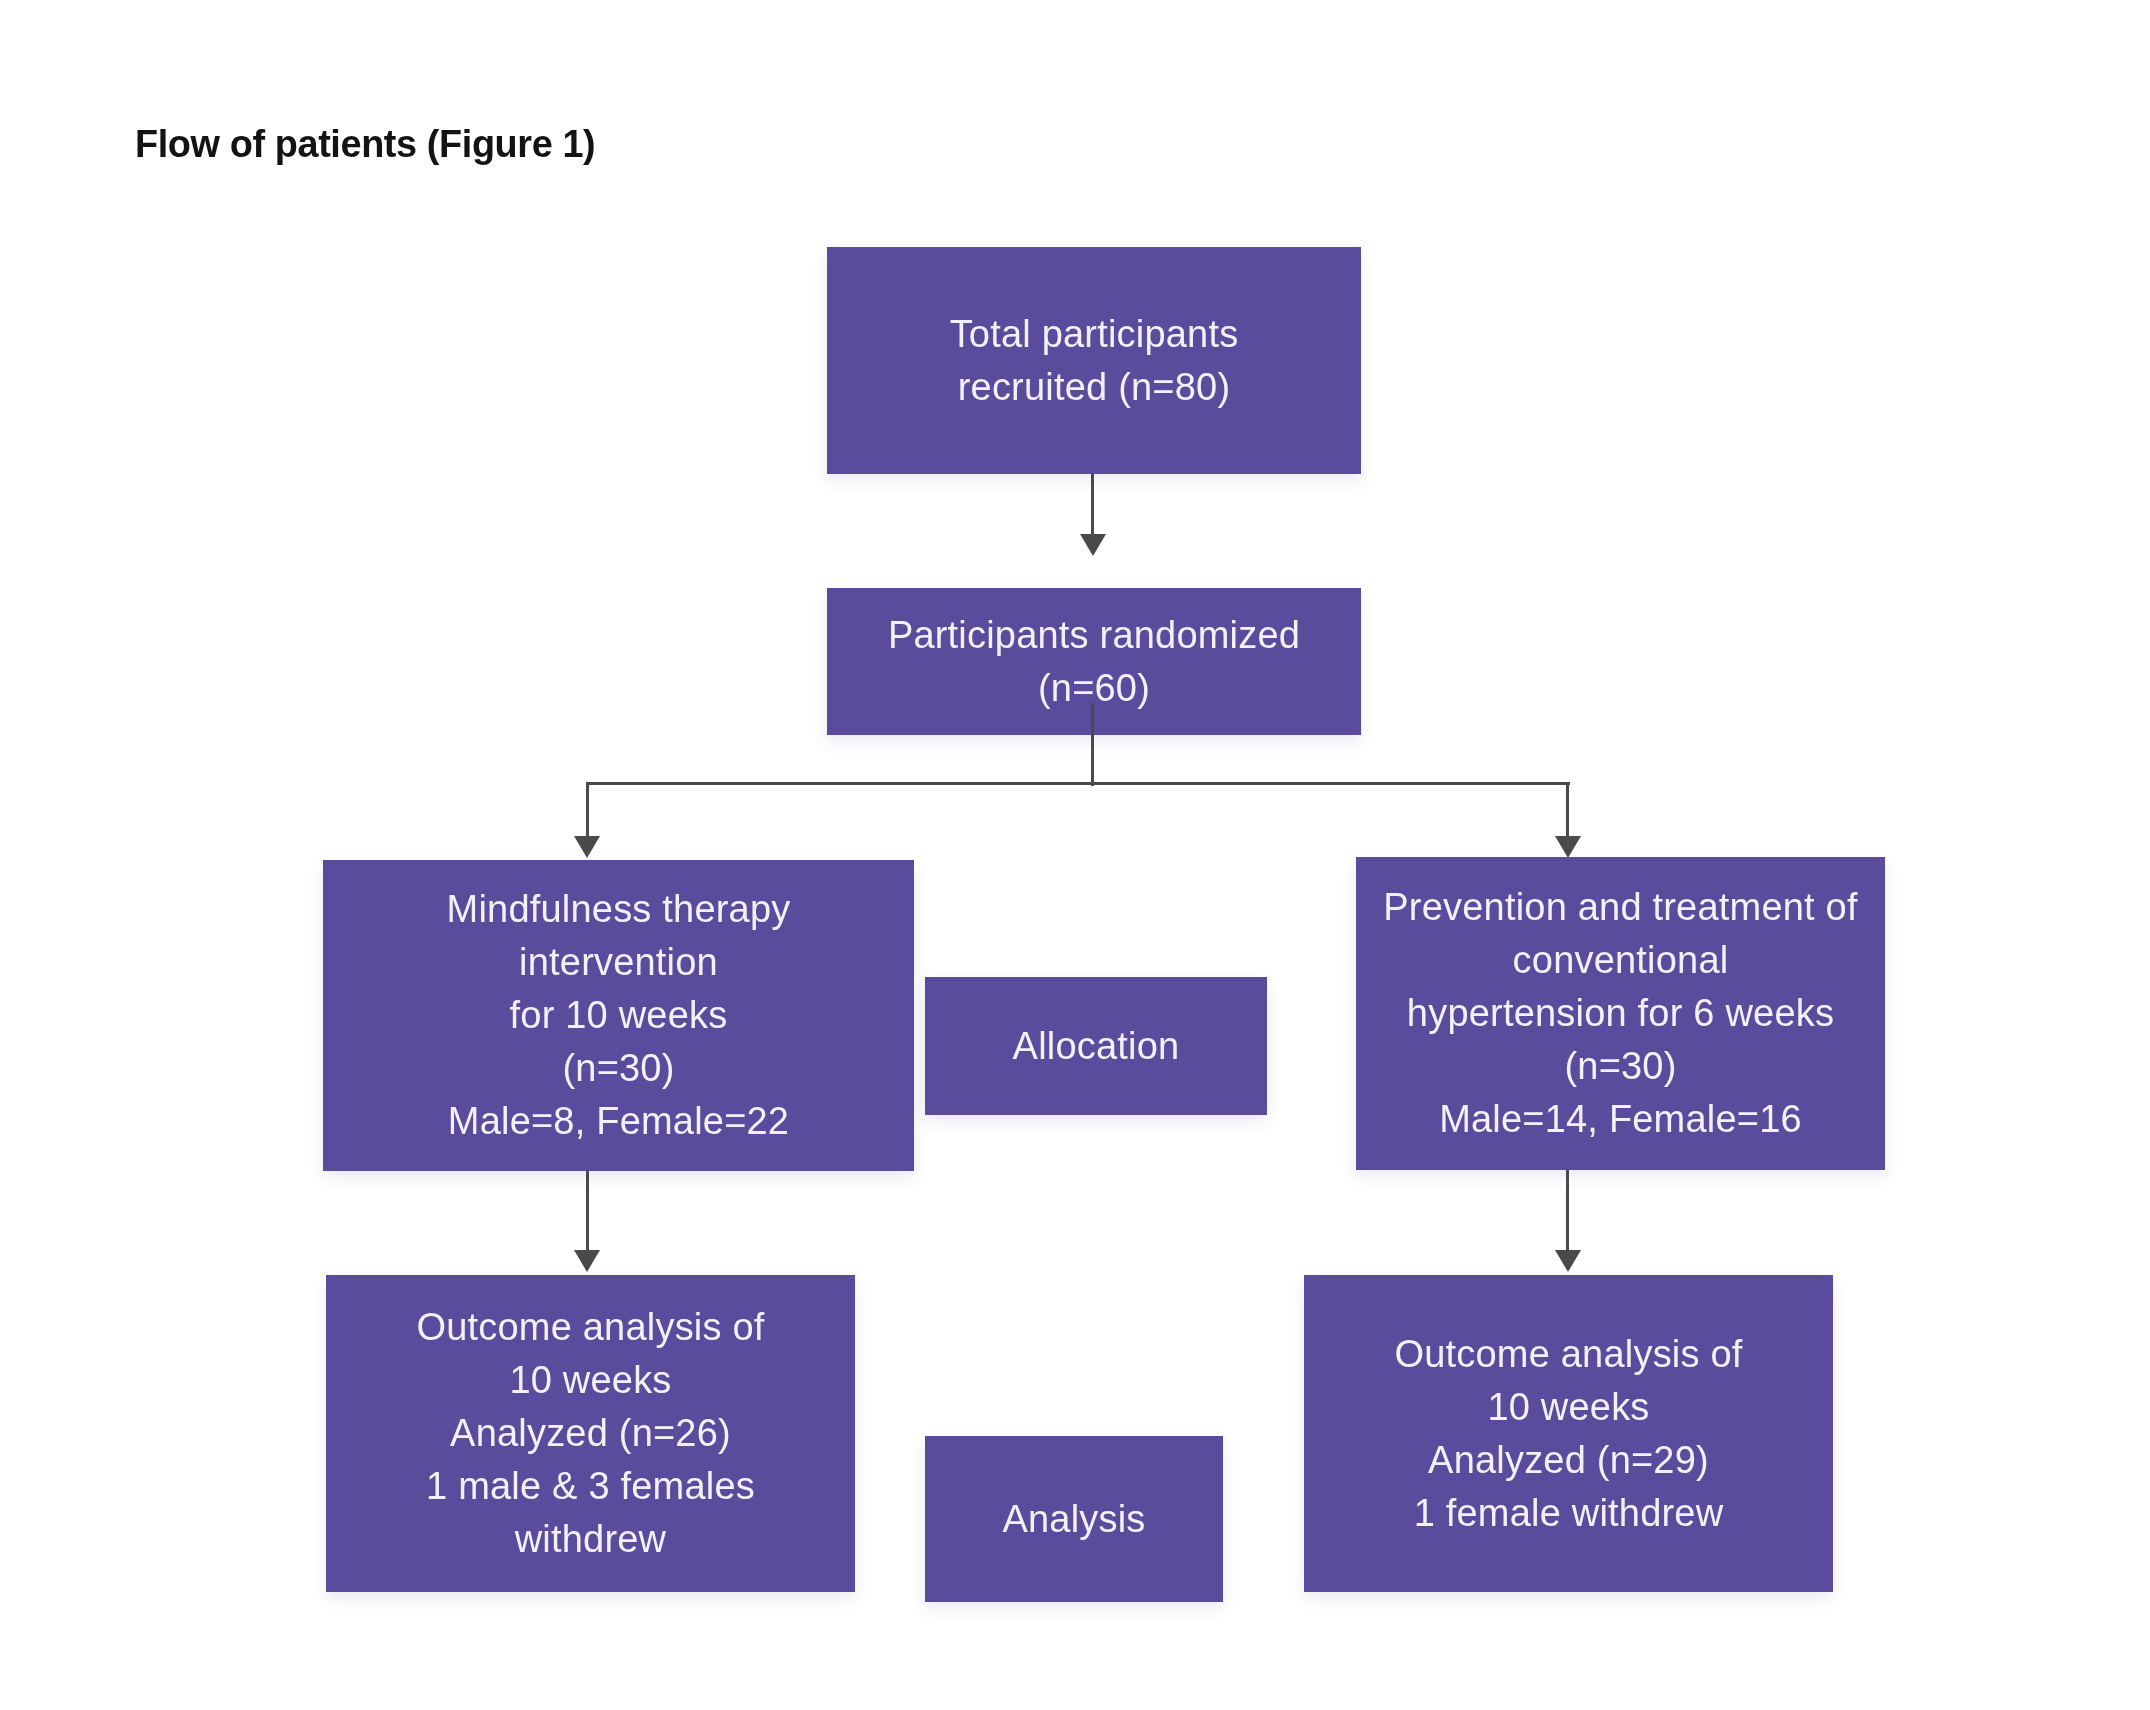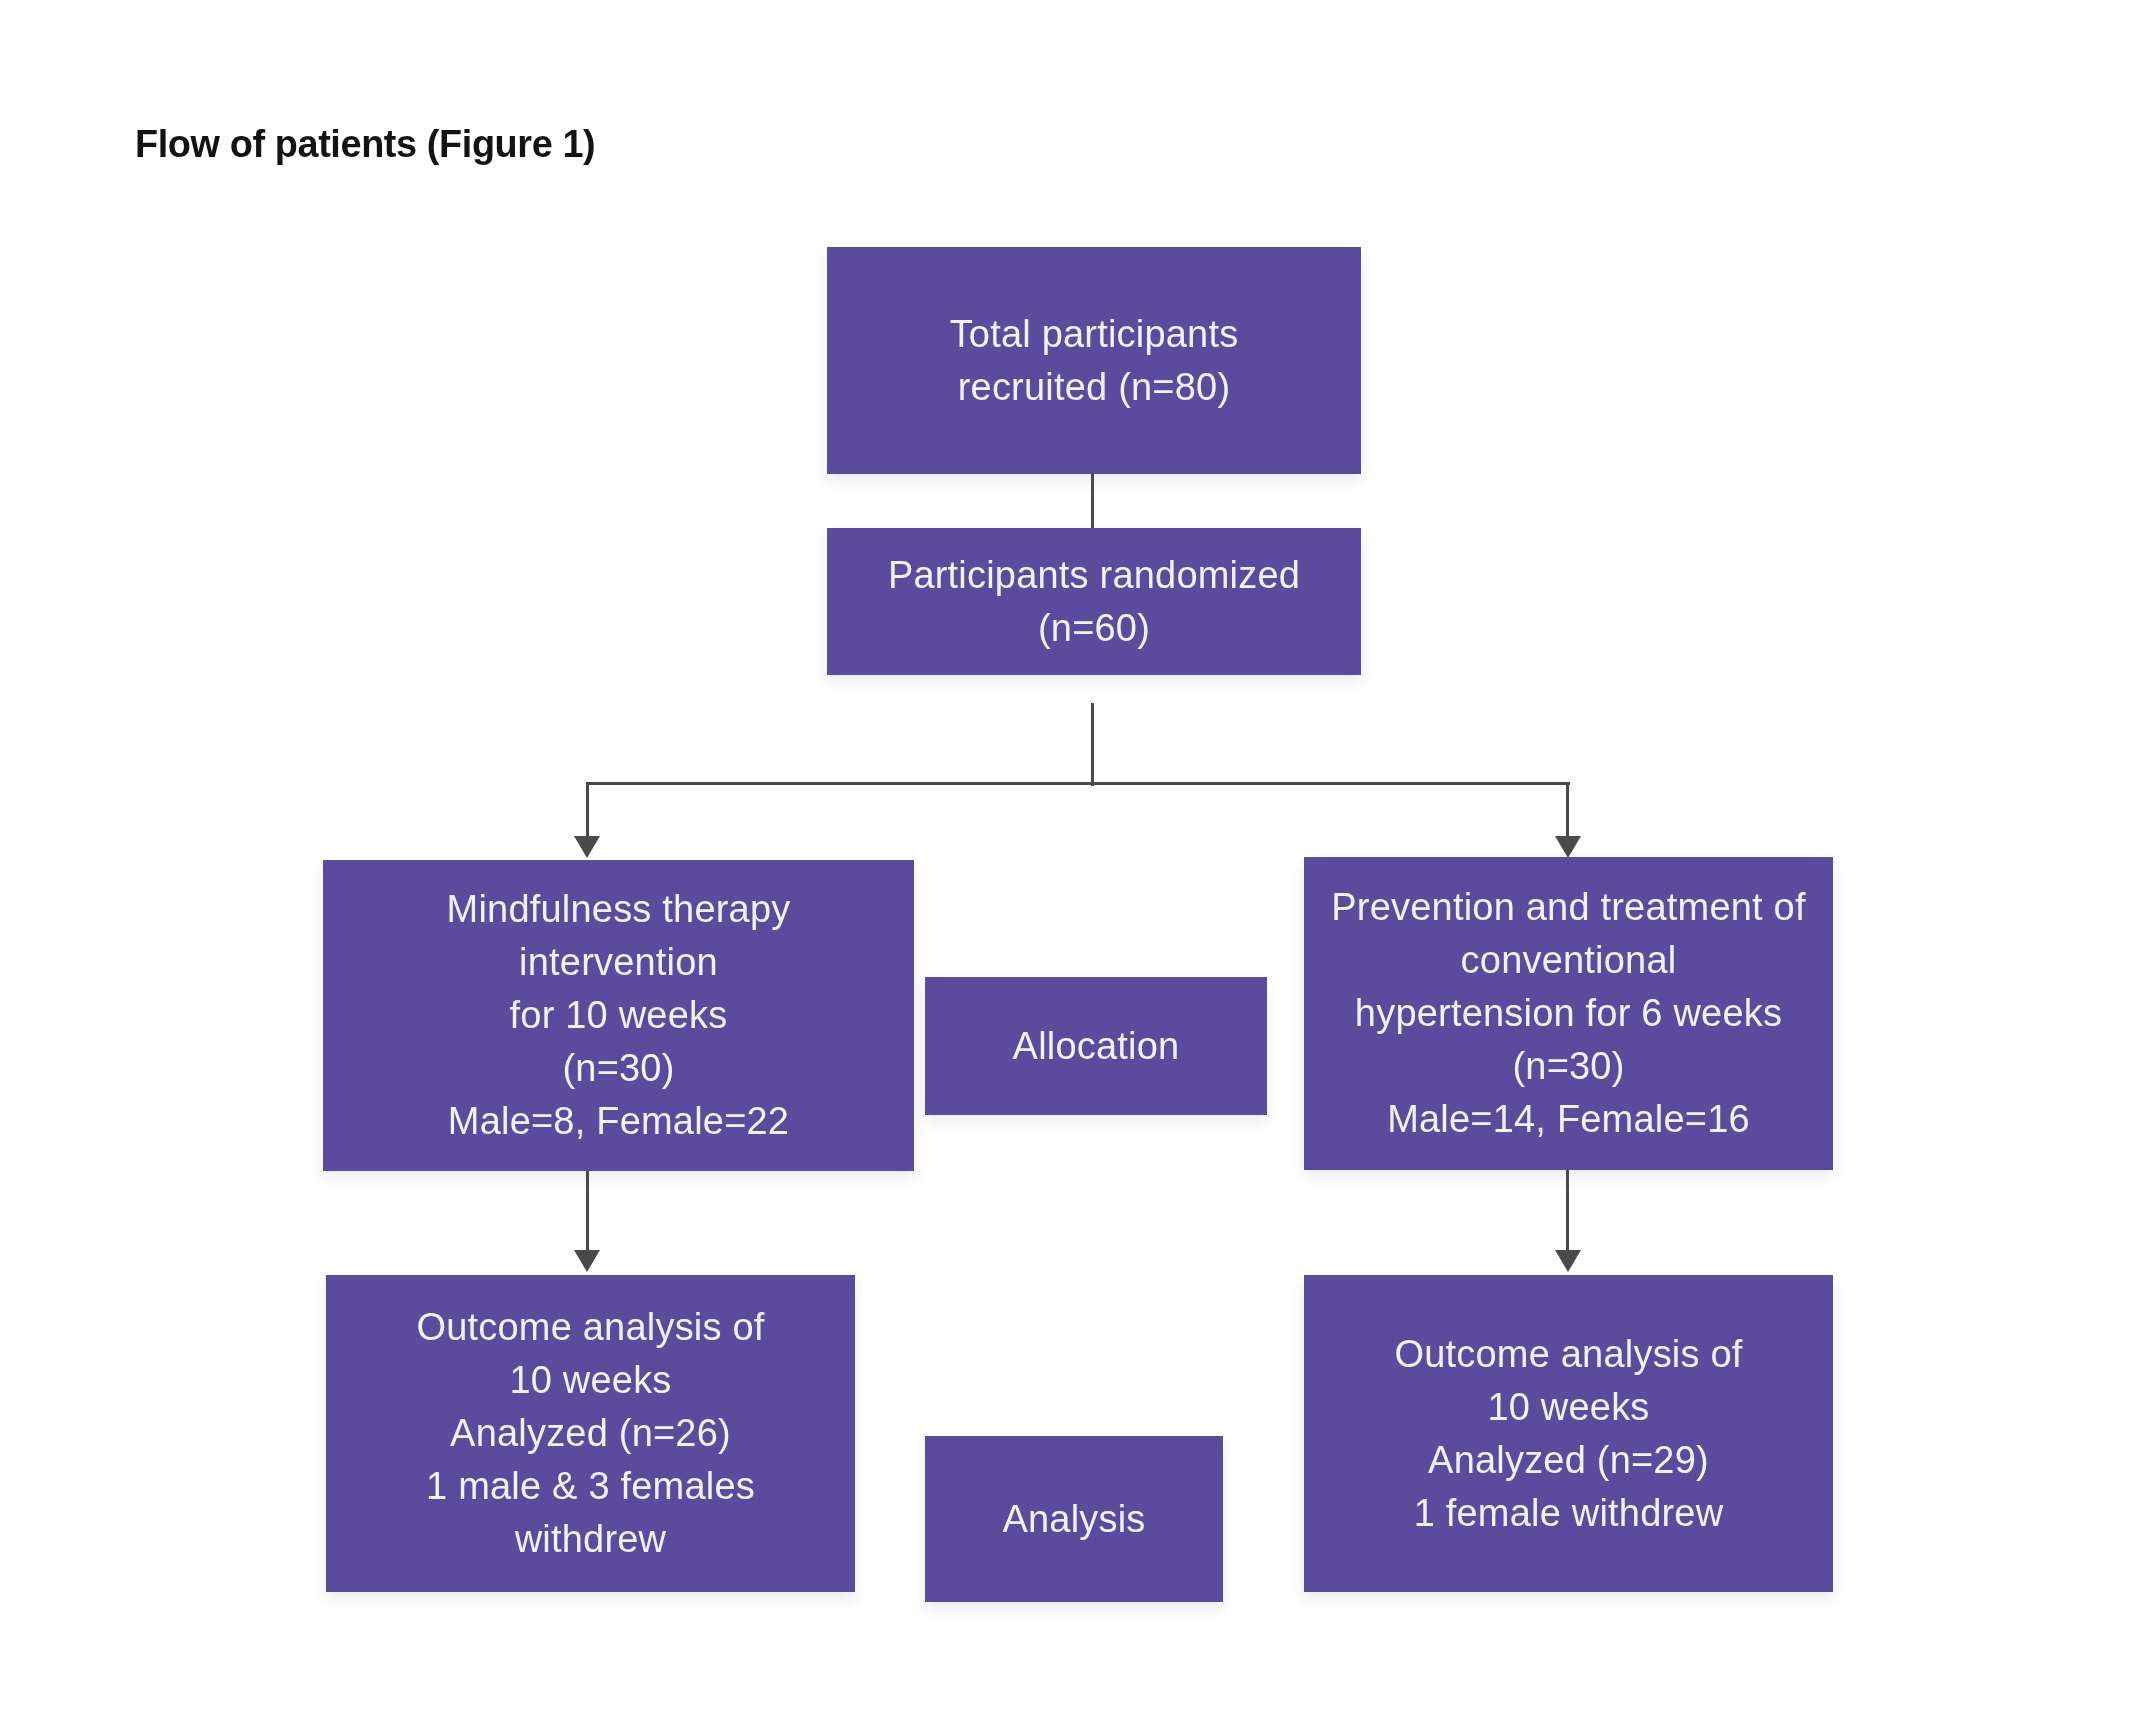--- a/index.html
+++ b/index.html
@@ -51,24 +51,24 @@
   .arrowhead {
     position: absolute;
     width: 0;
     height: 0;
     border-left: 13.3px solid transparent;
     border-right: 13.3px solid transparent;
     border-top: 22.5px solid #4a4a4a;
   }
   
   .n-recruited   { left: 827px;  top: 247px;  width: 534px; height: 227px; }
-  .n-randomized  { left: 827px;  top: 528px;  width: 534px; height: 147px; }
+  .n-randomized  { left: 827px;  top: 588px;  width: 534px; height: 147px; }
   .n-mindfulness { left: 323px;  top: 860px; width: 591px; height: 311px; }
   .n-allocation  { left: 925px; top: 977px; width: 342px; height: 138px; }
-  .n-prevention  { left: 1304px; top: 857px; width: 529px; height: 313px; }
+  .n-prevention  { left: 1356px; top: 857px; width: 529px; height: 313px; }
   .n-outcome-l   { left: 326px;  top: 1275px; width: 529px; height: 317px; }
   .n-analysis    { left: 925px; top: 1436px; width: 298px; height: 166px; }
   .n-outcome-r   { left: 1304px; top: 1275px; width: 529px; height: 317px; }
 </style>
 </head>
 <body>
 
 <div class="page">
 
   <div class="page-title">Flow of patients (Figure 1)</div>

